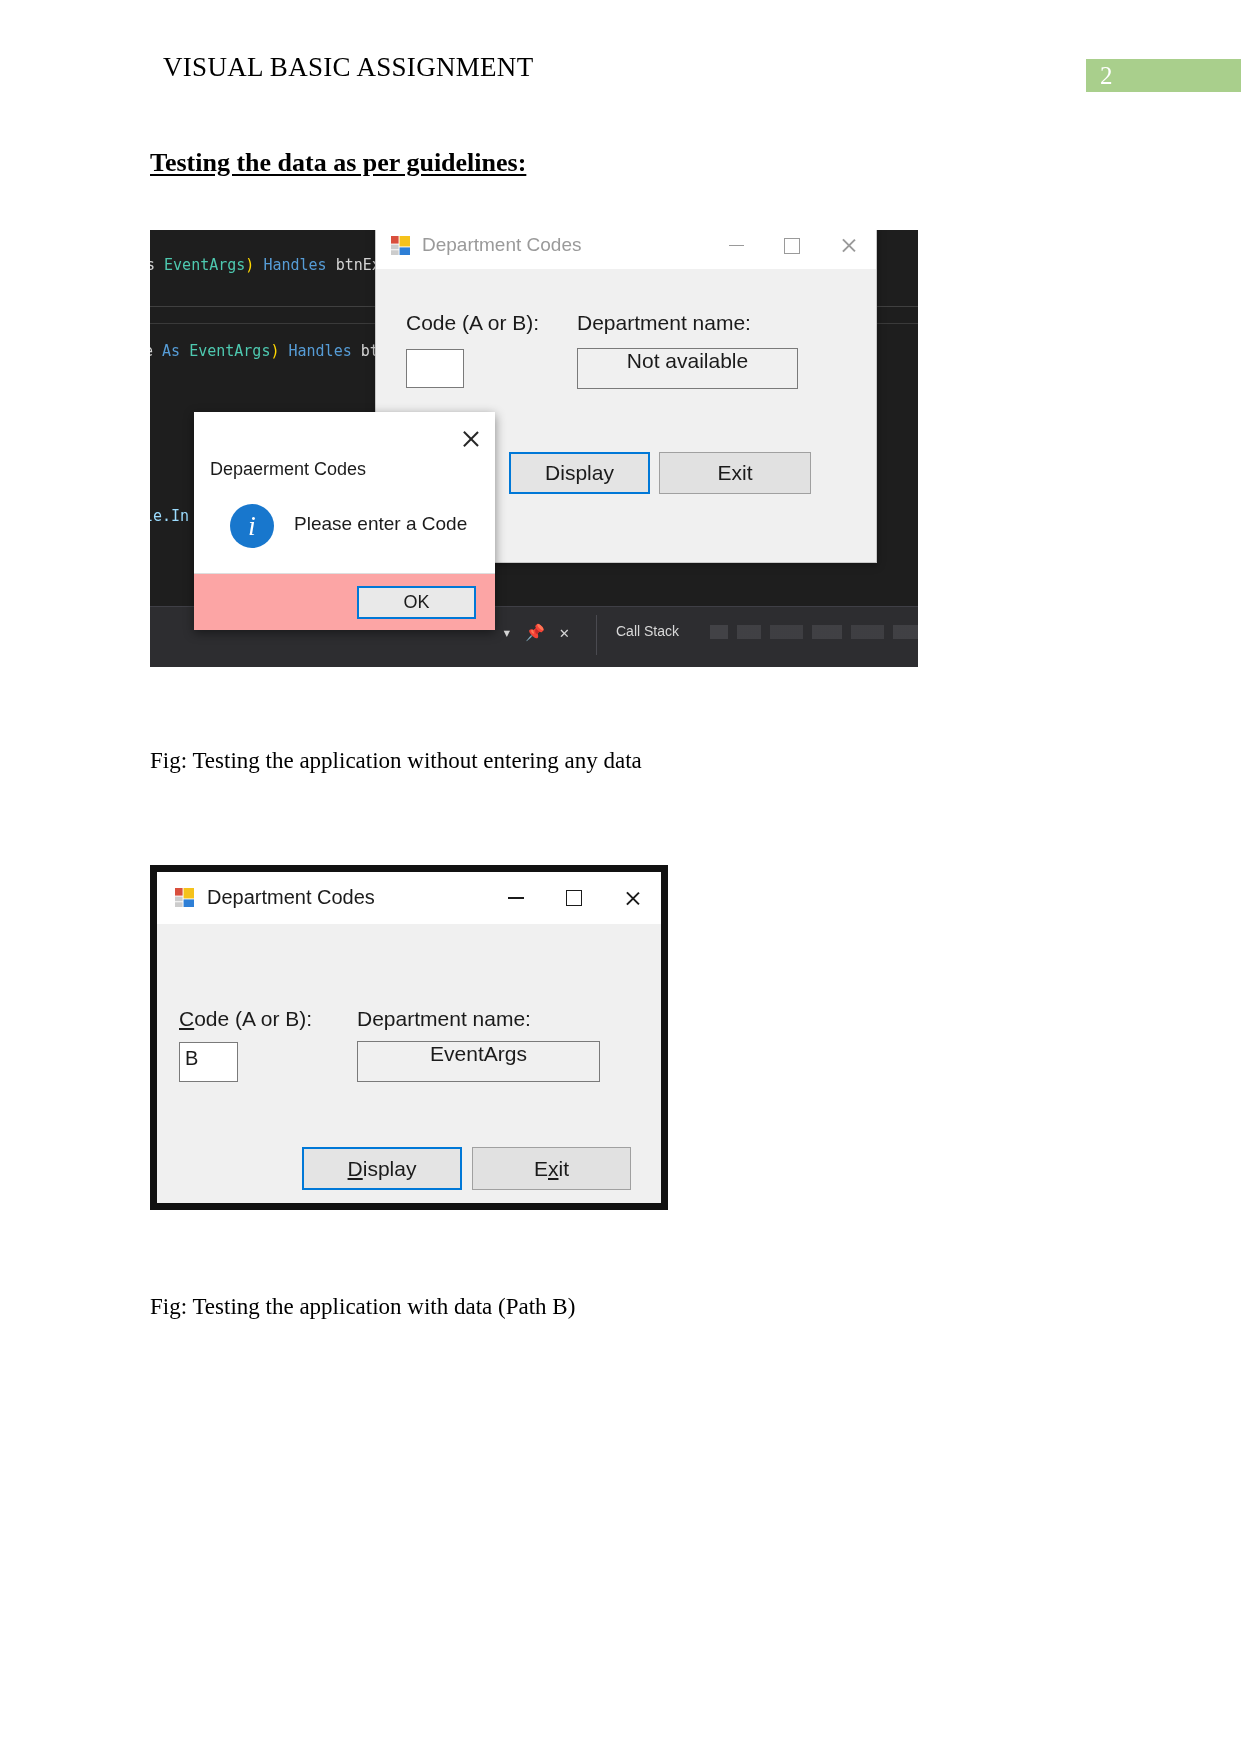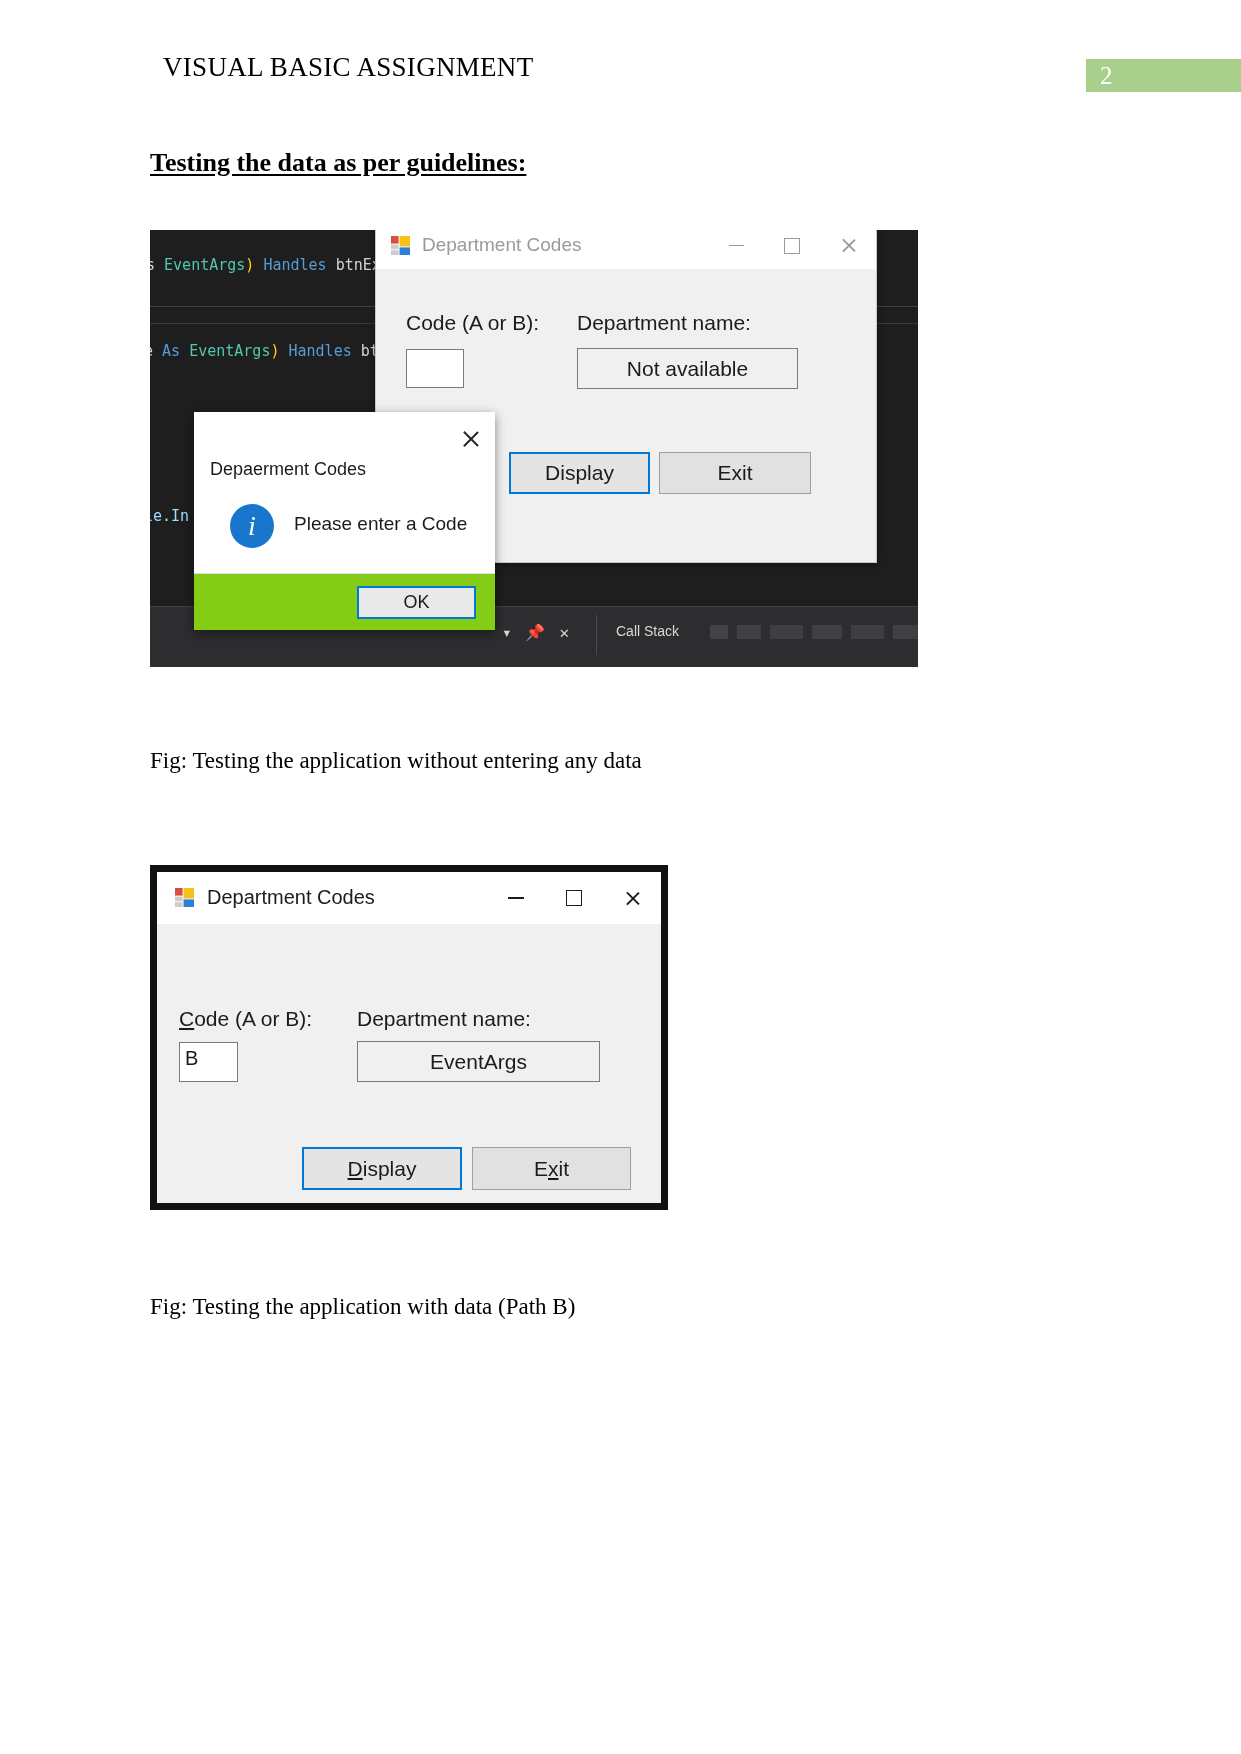--- a/index.html
+++ b/index.html
@@ -222,21 +222,21 @@
     left: 5px; top: 4px;
     font-size: 20px;
     color: #1b1b1b;
   }
   .wf-outputbox {
     position: absolute;
     background: #f0f0f0;
     border: 1px solid #7a7a7a;
     box-sizing: border-box;
     display: flex;
-    align-items: center;
+    align-items: flex-start;
     justify-content: center;
   }
   .wf-outputbox span {
     font-size: 21px;
     color: #1b1b1b;
   }
   .wf-button {
     position: absolute;
     background: #e1e1e1;
     border: 1px solid #a0a0a0;
@@ -302,21 +302,21 @@
     position: absolute;
     left: 100px; top: 101px;
     font-size: 19px;
     color: #1b1b1b;
     white-space: nowrap;
   }
   #msgbox-footer {
     position: absolute;
     left: 0; bottom: 0;
     width: 301px; height: 56px;
-    background: #84cc16;
+    background: #fca5a5;
     border-top: 1px solid #dedede;
   }
   #msgbox-ok-button {
     position: absolute;
     left: 163px; top: 12px;
     width: 119px; height: 33px;
     background: #e9e9e9;
     border: 2px solid #0078d7;
     box-sizing: border-box;
     display: flex;

